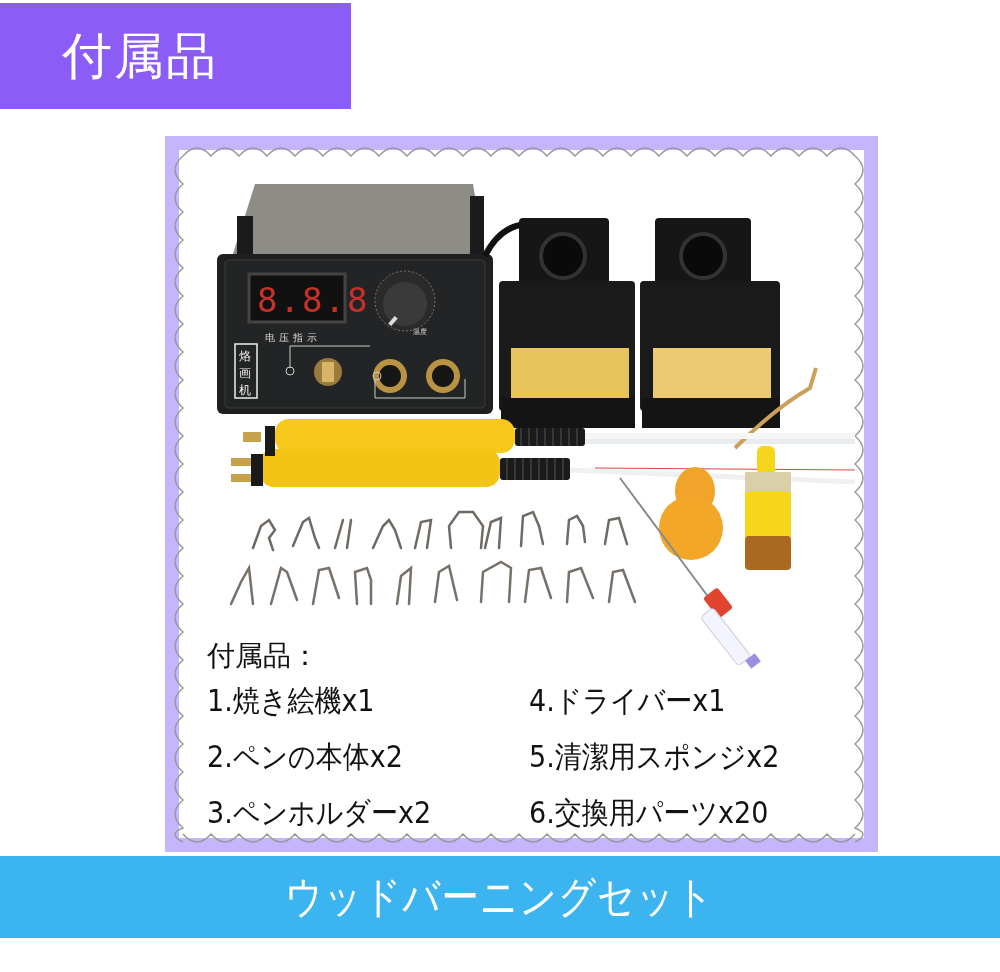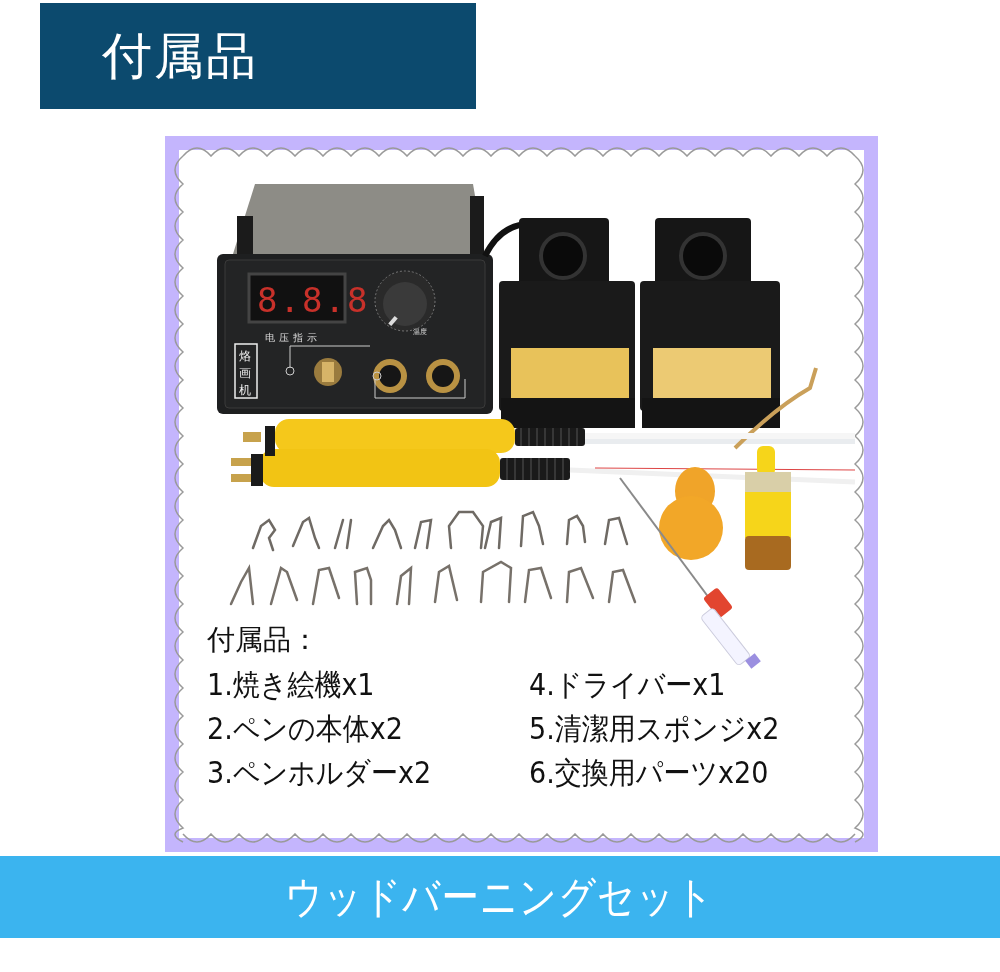--- a/index.html
+++ b/index.html
@@ -1,38 +1,38 @@
 <!DOCTYPE html>
 <html><head>
 <meta charset="utf-8">
 <style>
   * { box-sizing: border-box; margin: 0; padding: 0; }
   html, body { width: 1000px; height: 972px; background: #ffffff; overflow: hidden; }
   body { position: relative; font-family: "DejaVu Sans", "Liberation Sans", sans-serif; }
 
   .header-bar {
-    position: absolute; left: 0; top: 3px; width: 436px; height: 106px;
-    background: #0c4a6e; display: flex; align-items: center; margin-left: 40px;
+    position: absolute; left: 0; top: 3px; width: 351px; height: 106px;
+    background: #8b5cf6; display: flex; align-items: center;
   }
   .header-bar .title {
     color: #ffffff; font-size: 50px; margin-left: 62px; letter-spacing: 2px; font-weight: 500;
   }
 
   .photo-frame {
     position: absolute; left: 165px; top: 136px; width: 713px; height: 716px;
     background: #c4b5fd; overflow: hidden;
   }
   .photo-frame svg.scallop { position: absolute; left: 0; top: 0; }
 
   .caption {
     position: absolute; left: 42px; top: 487px; width: 660px;
     color: #111; font-family: "DejaVu Sans", sans-serif;
   }
-  .caption .cap-title { font-size: 28px; line-height: 34px; height: 40px; }
-  .caption .rows { display: grid; grid-template-columns: 322px 340px; row-gap: 0; }
+  .caption .cap-title { font-size: 28px; line-height: 34px; height: 40px; margin-top: 16px; }
+  .caption .rows { display: grid; grid-template-columns: 322px 340px; row-gap: 12px; }
   .caption .item { font-size: 30px; line-height: 44px; white-space: nowrap; transform: scaleX(0.9); transform-origin: left center; }
 
   .bottom-bar {
     position: absolute; left: 0; top: 856px; width: 1000px; height: 82px;
     background: #3bb4ef; display: flex; align-items: center; justify-content: center;
   }
   .bottom-bar .product {
     color: #ffffff; font-size: 44px; letter-spacing: 1px; transform: scaleX(0.85);
   }
 </style>

